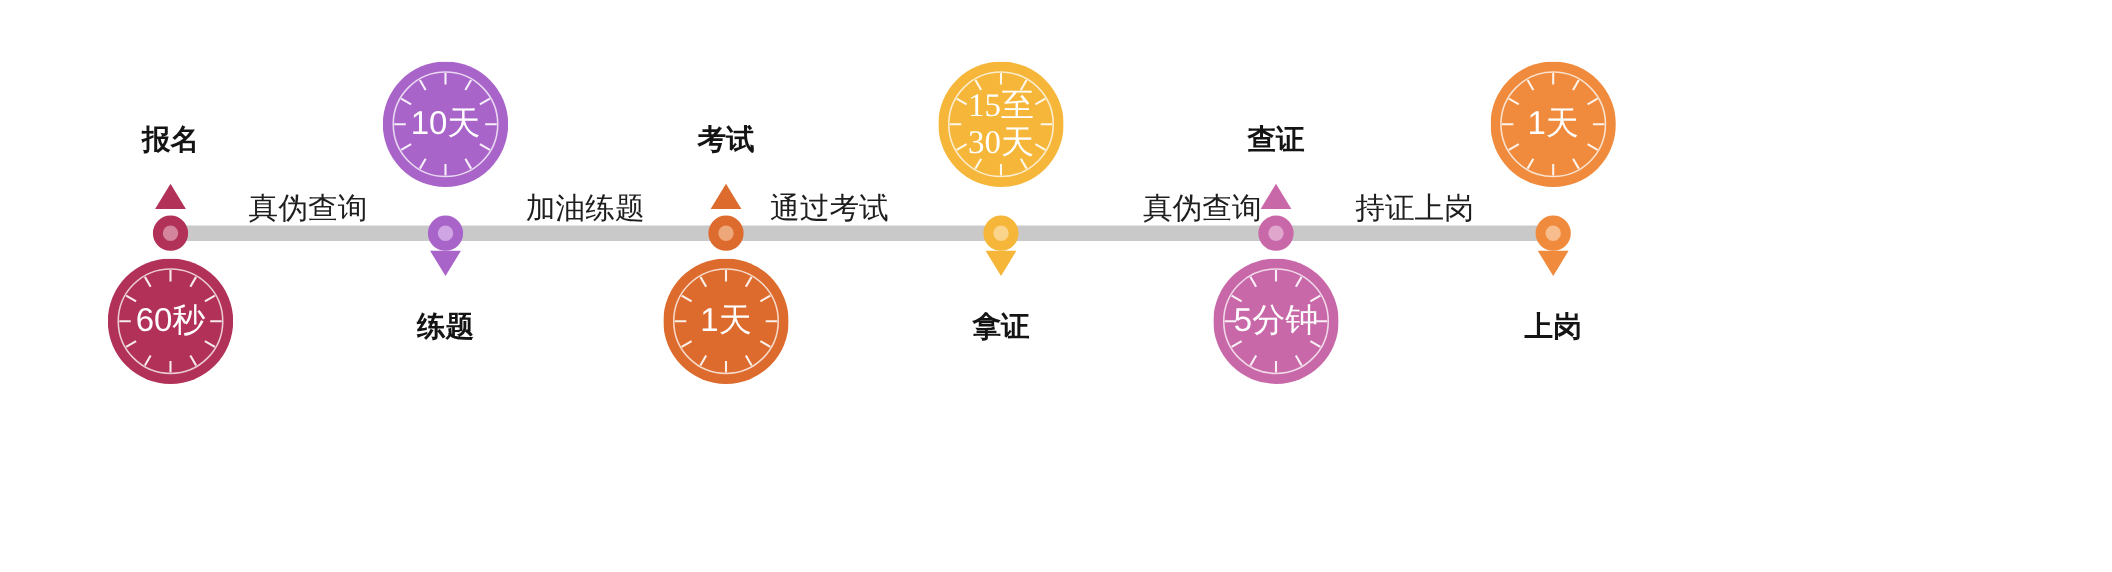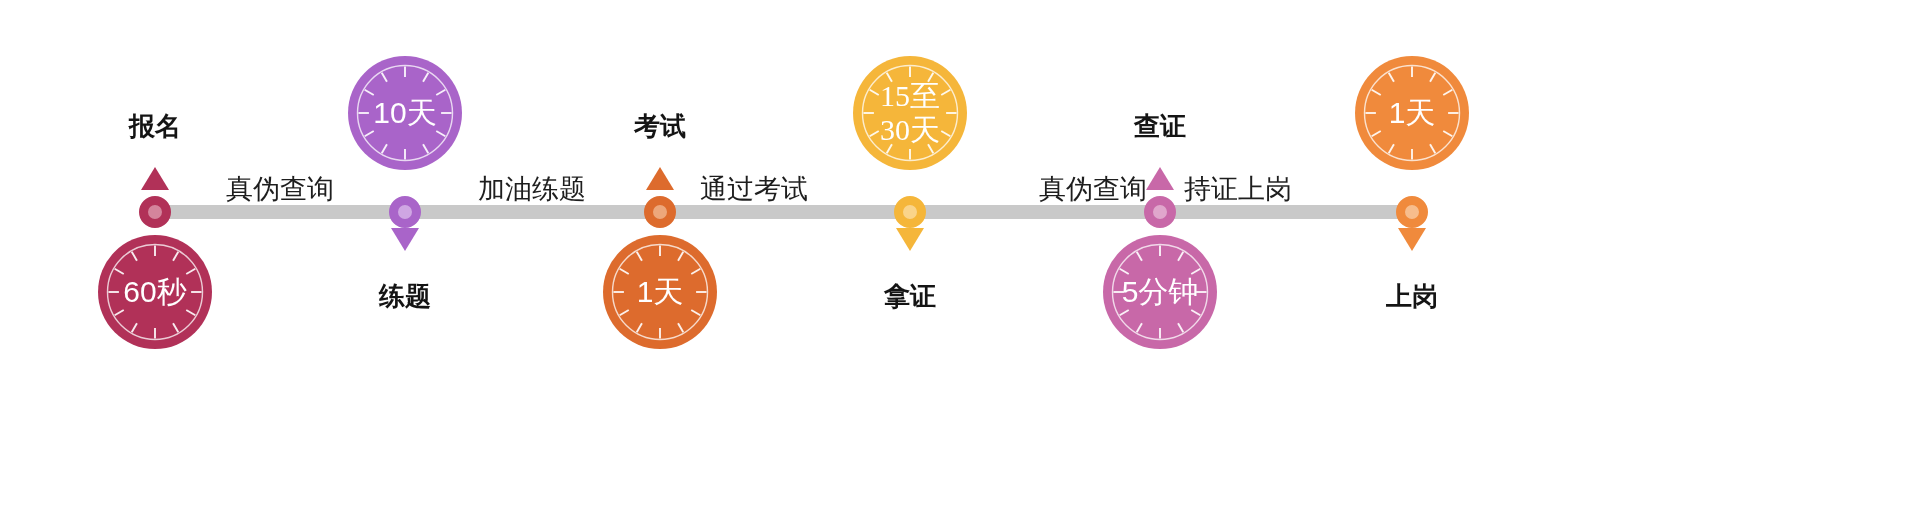--- a/index.html
+++ b/index.html
@@ -171,21 +171,21 @@
     <div class="arrow arrow-up" style="border-bottom-color: rgb(200, 104, 168);"></div>
     <div class="node" style="border-color: rgb(200, 104, 168); background-color: rgb(224, 166, 204);"></div>
     <div class="clock clock-bottom" style="color: rgb(200, 104, 168);">
       <svg viewBox="0 0 120 120">
           <use href="#clockface"></use>
         </svg>
       <div class="clock-text">5分钟</div>
     </div>
   </div>
 
-  <div class="segment-label" style="left:1238px">持证上岗</div>
+  <div class="segment-label" style="left:1286px">持证上岗</div>
 
   <div class="milestone" style="left:1412px">
     <div class="clock clock-top" style="color: rgb(240, 138, 60);">
       <svg viewBox="0 0 120 120">
           <use href="#clockface"></use>
         </svg>
       <div class="clock-text">1天</div>
     </div>
     <div class="node" style="border-color: rgb(240, 138, 60); background-color: rgb(247, 189, 141);"></div>
     <div class="arrow arrow-down" style="border-top-color: rgb(240, 138, 60);"></div>

